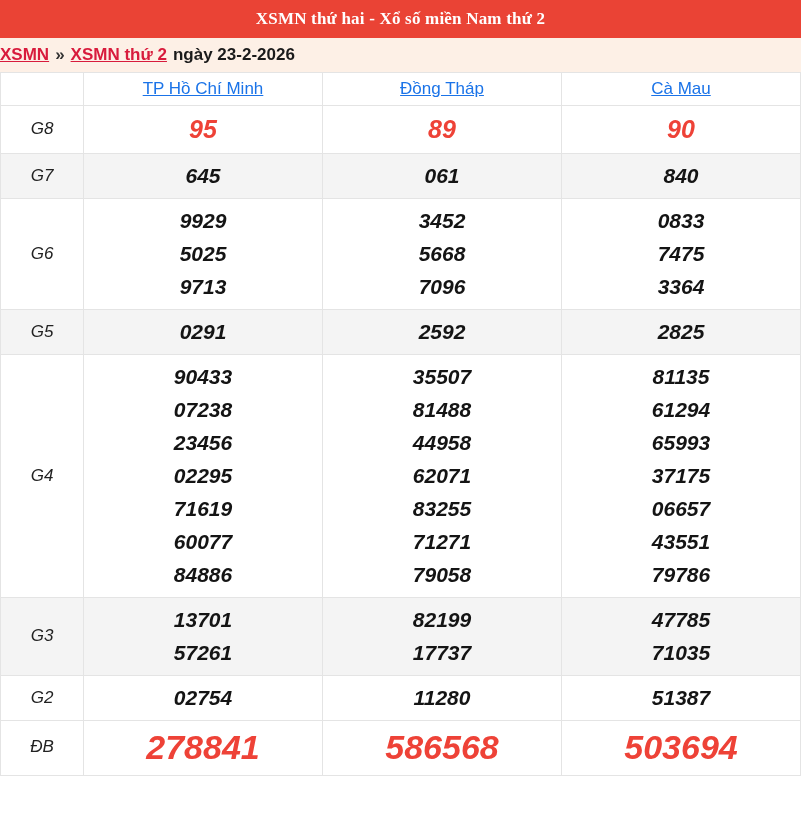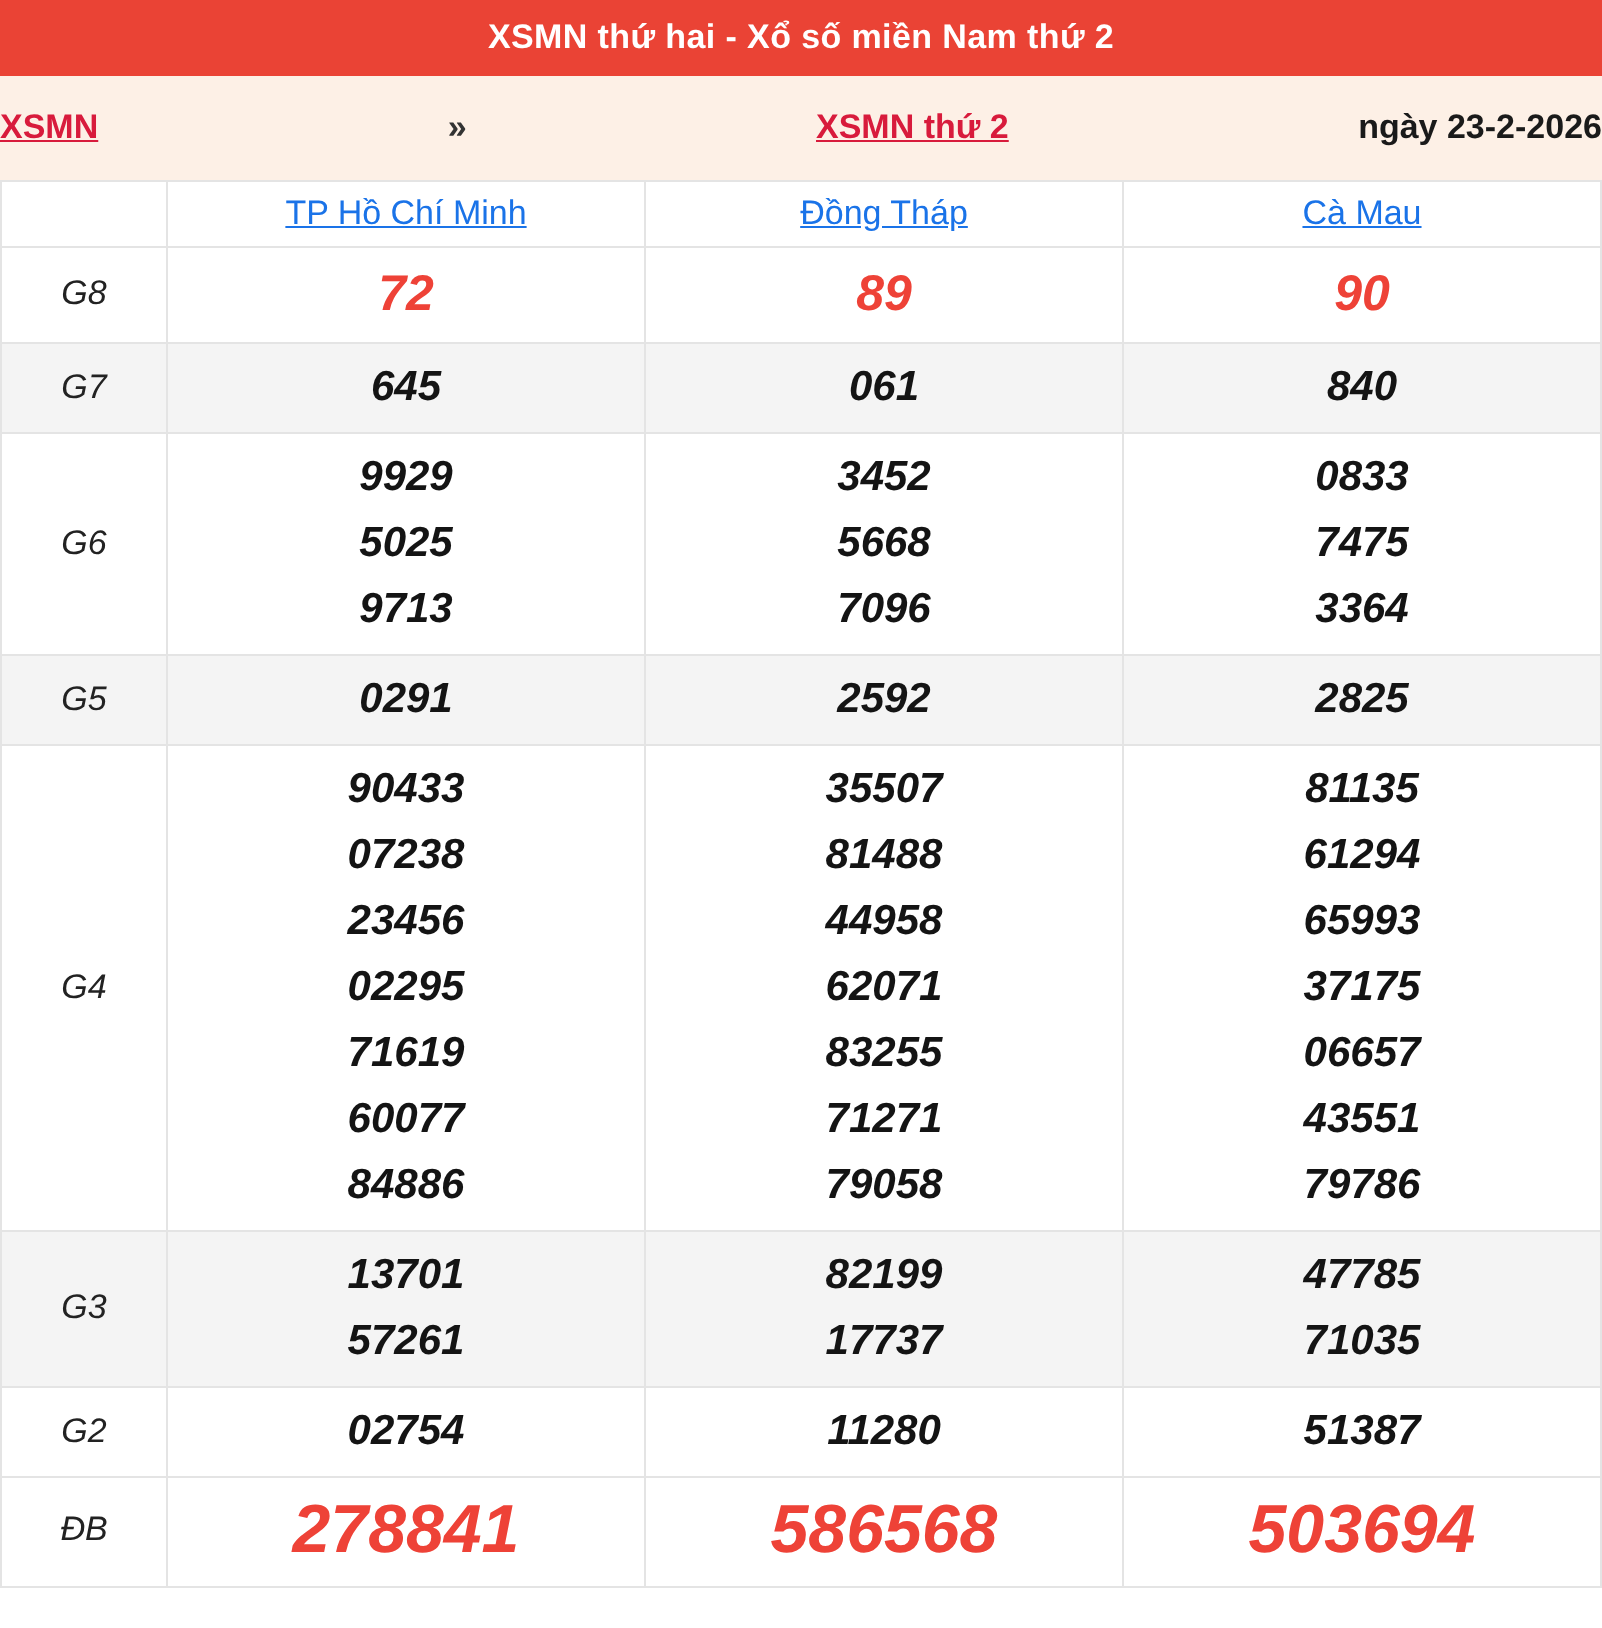--- a/index.html
+++ b/index.html
@@ -21,28 +21,28 @@
   }
   .page{width:801px;}
 
   
   .title-bar{
     background:var(--accent);
     height:38px;
     display:flex;align-items:center;justify-content:center;
   }
   .title-bar h1{
-    margin:0;color:#fff;font-size:17px;font-weight:bold;letter-spacing:.2px;
+    margin:0;color:#fff;font-size:17px;font-weight:bold;letter-spacing:.2px;font-family:Liberation Serif, serif;
   }
 
   
   .crumb-bar{
     background:var(--cream);
-    height:52px;
-    display:flex;align-items:center;justify-content:space-between;
+    height:34px;
+    display:flex;align-items:center;justify-content:flex-start;
     font-size:17px;font-weight:bold;color:#1a1a1a;
   }
   .crumb-bar a{
     color:var(--link-red);
     text-decoration:underline;
     cursor:pointer;
   }
   .crumb-sep{margin:0 6px;font-weight:bold;color:#333;}
   .crumb-date{margin-left:6px;}
 
@@ -128,21 +128,21 @@
         </th>
         <th>
           <span class="prov-link">Cà Mau</span>
         </th>
       </tr>
     </thead>
     <tbody>
         <tr class="first-prize">
           <td class="label-cell">G8</td>
           <td class="value-cell">
-            <div class="num">72</div>
+            <div class="num">95</div>
           </td>
           <td class="value-cell">
             <div class="num">89</div>
           </td>
           <td class="value-cell">
             <div class="num">90</div>
           </td>
         </tr>
         <tr class="striped">
           <td class="label-cell">G7</td>

